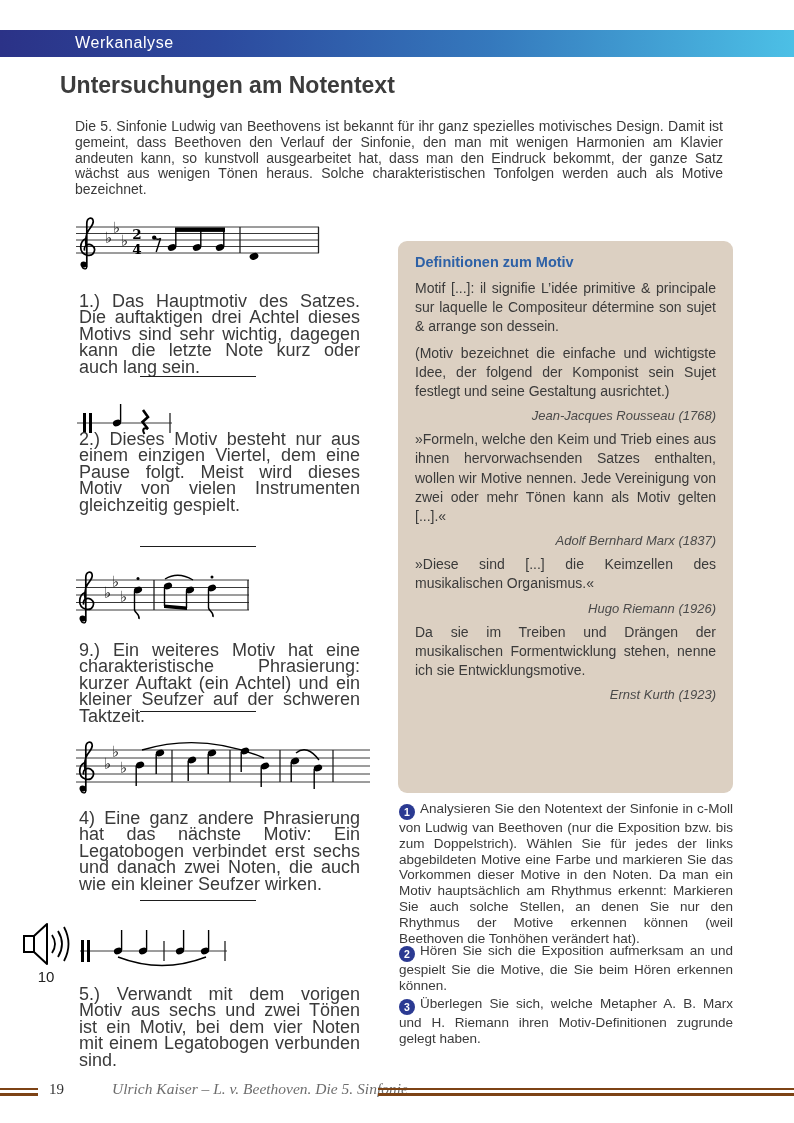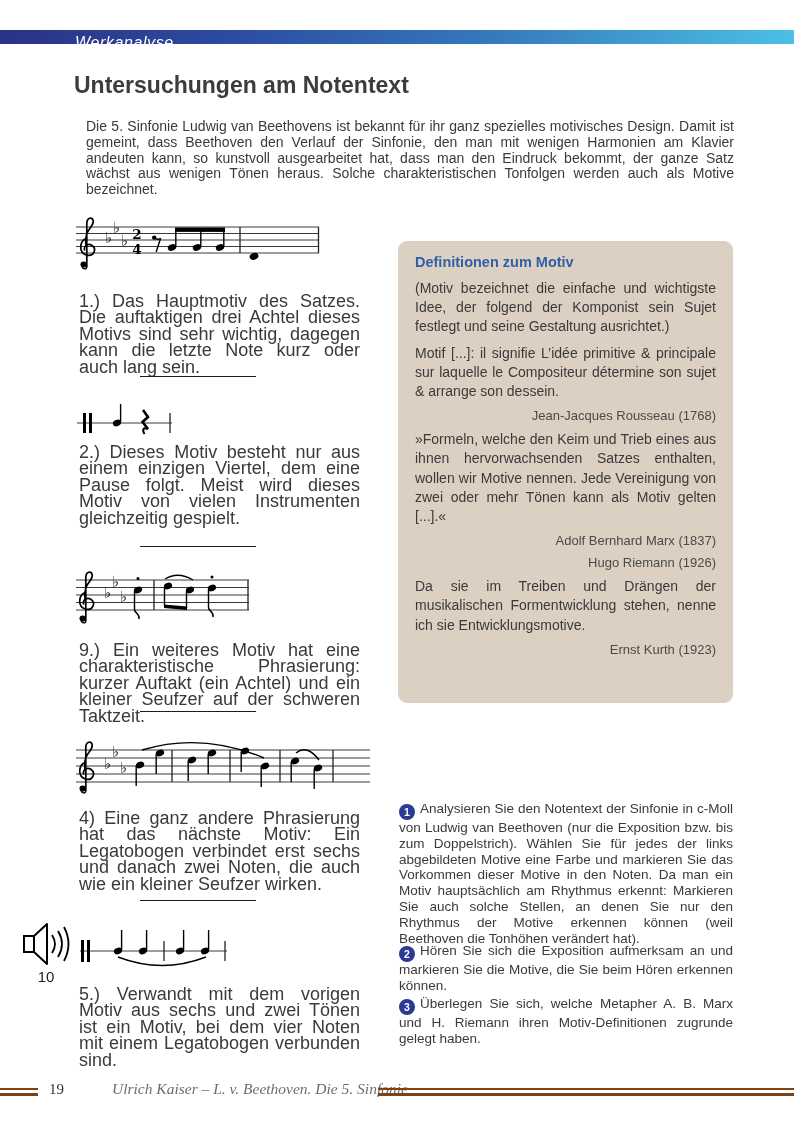--- a/index.html
+++ b/index.html
@@ -2,33 +2,33 @@
 <html style="--hdr1: #2b3287; --hdr2: #4cc0e6; --blue: #2e61a6; --boxbg: #dcd0c2; --badge: #2b3a92; --brown: #7d4315; --text: #3a3a3a; --ftext: #6d6d6d;"><head>
 <meta charset="utf-8">
 <style>
   :root{
     --hdr1:#2b3287; --hdr2:#4cc0e6; --blue:#2e61a6; --boxbg:#dcd0c2;
     --badge:#2b3a92; --brown:#7d4315; --text:#3a3a3a; --ftext:#6d6d6d;
   }
   html,body{margin:0;padding:0;background:#ffffff;}
   .page{position:relative;width:794px;height:1123px;background:#fff;overflow:hidden;
         font-family:"Liberation Sans",sans-serif;color:var(--text);}
-  .topbar{position:absolute;left:0;top:30px;width:794px;height:14px;box-sizing:border-box;
+  .topbar{position:absolute;left:0;top:30px;width:794px;height:27px;box-sizing:border-box;
         background:linear-gradient(90deg,var(--hdr1) 0%,#2c4a9e 28%,#3579bd 62%,var(--hdr2) 100%);
-        color:#fff;font-style:italic;font-size:16px;line-height:26px;padding-left:75px;letter-spacing:.6px;}
-  .title{position:absolute;left:74px;top:72px;margin:0;font-size:23px;font-weight:600;color:#3c3c3c;}
-  .intro{position:absolute;left:86px;top:119px;width:648px;margin:0;font-size:14px;line-height:15.8px;text-align:justify;}
+        color:#fff;font-size:16px;line-height:26px;padding-left:75px;letter-spacing:.6px;}
+  .title{position:absolute;left:60px;top:72px;margin:0;font-size:23px;font-weight:600;color:#3c3c3c;}
+  .intro{position:absolute;left:75px;top:119px;width:648px;margin:0;font-size:14px;line-height:15.8px;text-align:justify;}
   .mtext{position:absolute;left:75px;width:281px;margin:4px;font-size:18px;line-height:16.4px;text-align:justify;}
   .divider{position:absolute;left:140px;width:116px;height:0;border-top:1.6px solid #1d1d1d;}
   .stave{position:absolute;}
-  .defbox{position:absolute;left:398px;top:241px;width:335px;height:462px;border-radius:9px;
+  .defbox{position:absolute;left:398px;top:241px;width:335px;height:552px;border-radius:9px;
         background:var(--boxbg);box-sizing:border-box;padding:13px 17px 10px 17px;}
   .defbox .bt{margin:0 0 9px 0;color:var(--blue);font-weight:bold;font-size:14.5px;}
   .defbox .q{margin:0 0 7px 0;font-size:14px;line-height:19.2px;text-align:justify;}
-  .defbox .attr{margin:0 0 7px 0;font-size:13px;text-align:right;color:#4a4a4a;}
+  .defbox .attr{margin:0 0 7px 0;font-size:13px;text-align:right;color:#4a4a4a;font-style:italic;}
   .task{position:absolute;left:399px;width:334px;margin:0;font-size:13.5px;line-height:15.8px;text-align:justify;}
   .badge{display:inline-block;width:16px;height:16px;border-radius:50%;background:var(--badge);
         color:#fff;font-size:10.5px;font-weight:bold;text-align:center;line-height:16px;
         margin-right:5px;vertical-align:-3px;}
   .audio-num{position:absolute;left:20px;top:968px;width:52px;text-align:center;
         font-family:Liberation Sans, sans-serif;font-size:15px;color:#222;}
   .fline{position:absolute;background:var(--brown);}
   .pagenum{position:absolute;left:49px;top:1081px;font-family:"Liberation Serif",serif;font-size:15px;color:#333;}
   .cite{position:absolute;left:84px;top:1080px;font-family:"Liberation Serif",serif;font-style:italic;
         font-size:15.5px;color:var(--ftext);margin-left:28px;}
@@ -99,21 +99,21 @@
     <rect x="8" y="14" width="3" height="20"></rect>
       <rect x="14" y="14" width="3" height="20"></rect>
     <ellipse cx="42" cy="24" rx="4.2" ry="3.1" transform="rotate(-20 42 24)"></ellipse>
     <line class="stem" x1="45.6" y1="23" x2="45.6" y2="5"></line>
     <g transform="translate(64,11)">
       <path d="M4 0 L9 7 L3.5 12 L9 19" fill="none" stroke="#000" stroke-width="2.6"></path>
       <path d="M9 19 C4 17 3 20 5.5 24" fill="none" stroke="#000" stroke-width="2"></path>
     </g>
     <line class="bline" x1="95" y1="14" x2="95" y2="34"></line>
   </svg>
-  <p class="mtext" style="top:440px">2.) Dieses Motiv besteht nur aus einem einzigen Viertel, dem eine Pause folgt. Meist wird dieses Motiv von vielen Instrumenten gleichzeitig gespielt.</p>
+  <p class="mtext" style="top:427px">2.) Dieses Motiv besteht nur aus einem einzigen Viertel, dem eine Pause folgt. Meist wird dieses Motiv von vielen Instrumenten gleichzeitig gespielt.</p>
   <div class="divider" style="top:546px"></div>
 
   <svg class="stave" style="left:72px;top:566px" width="185" height="60" viewBox="0 0 185 60">
     <line class="sline" x1="4" y1="14" x2="177" y2="14"></line>
       <line class="sline" x1="4" y1="21.5" x2="177" y2="21.5"></line>
     <line class="sline" x1="4" y1="29" x2="177" y2="29"></line>
       <line class="sline" x1="4" y1="36.5" x2="177" y2="36.5"></line>
     <line class="sline" x1="4" y1="44" x2="177" y2="44"></line>
     <use href="#clef" transform="translate(3,1)"></use>
     <text class="flat" x="32" y="32">♭</text>
@@ -197,35 +197,36 @@
     <line class="stem" x1="105.6" y1="28" x2="105.6" y2="8"></line>
     <ellipse cx="127" cy="29" rx="4.2" ry="3.1" transform="rotate(-20 127 29)"></ellipse>
     <line class="stem" x1="130.6" y1="28" x2="130.6" y2="8"></line>
     <path class="slur" d="M40 35 Q84 52 128 35"></path>
     <line class="bline" x1="147" y1="19" x2="147" y2="39"></line>
   </svg>
   <p class="mtext" style="top:982px">5.) Verwandt mit dem vorigen Motiv aus sechs und zwei Tönen ist ein Motiv, bei dem vier Noten mit einem Legatobogen verbunden sind.</p>
 
   <div class="defbox">
     <p class="bt">Definitionen zum Motiv</p>
+    <p class="q">Motif [...]: il signifie L’idée primitive &amp; principale sur laquelle le Compositeur détermine son sujet &amp; arrange son dessein.</p>
     <p class="q">(Motiv bezeichnet die einfache und wichtigste Idee, der folgend der Komponist sein Sujet festlegt und seine Gestaltung ausrichtet.)</p>
-    <p class="q">Motif [...]: il signifie L’idée primitive &amp; principale sur laquelle le Compositeur détermine son sujet &amp; arrange son dessein.</p>
     <p class="attr">Jean-Jacques Rousseau (1768)</p>
     <p class="q">»Formeln, welche den Keim und Trieb eines aus ihnen hervorwachsenden Satzes enthalten, wollen wir Motive nennen. Jede Vereinigung von zwei oder mehr Tönen kann als Motiv gelten [...].«</p>
     <p class="attr">Adolf Bernhard Marx (1837)</p>
+    <p class="q">»Diese sind [...] die Keimzellen des musikalischen Organismus.«</p>
     <p class="attr">Hugo Riemann (1926)</p>
     <p class="q">Da sie im Treiben und Drängen der musikalischen Formentwicklung stehen, nenne ich sie Entwicklungsmotive.</p>
     <p class="attr">Ernst Kurth (1923)</p>
   </div>
 
   <p class="task" style="top:801px">
     <span class="badge">1</span><span>Analysieren Sie den Notentext der Sinfonie in c-Moll von Ludwig van Beethoven (nur die Exposition bzw. bis zum Doppelstrich). Wählen Sie für jedes der links abgebildeten Motive eine Farbe und markieren Sie das Vorkommen dieser Motive in den Noten. Da man ein Motiv hauptsächlich am Rhythmus erkennt: Markieren Sie auch solche Stellen, an denen Sie nur den Rhythmus der Motive erkennen können (weil Beethoven die Tonhöhen verändert hat).</span>
   </p>
   <p class="task" style="top:943px">
-    <span class="badge">2</span><span>Hören Sie sich die Exposition aufmerksam an und markieren Sie die Motive, die Sie beim Hören erkennen können.</span>
+    <span class="badge">2</span><span>Hören Sie sich die Exposition aufmerksam an und gespielt Sie die Motive, die Sie beim Hören erkennen können.</span>
   </p>
   <p class="task" style="top:996px">
     <span class="badge">3</span><span>Überlegen Sie sich, welche Metapher A. B. Marx und H. Riemann ihren Motiv-Definitionen zugrunde gelegt haben.</span>
   </p>
 
   <div class="fline" style="left:0;top:1088px;width:38px;height:1.6px"></div>
   <div class="fline" style="left:0;top:1092.5px;width:38px;height:3.6px"></div>
   <span class="pagenum">19</span>
   <span class="cite">Ulrich Kaiser – L. v. Beethoven. Die 5. Sinfonie</span>
   <div class="fline" style="left:378px;top:1088px;width:416px;height:1.6px"></div>

